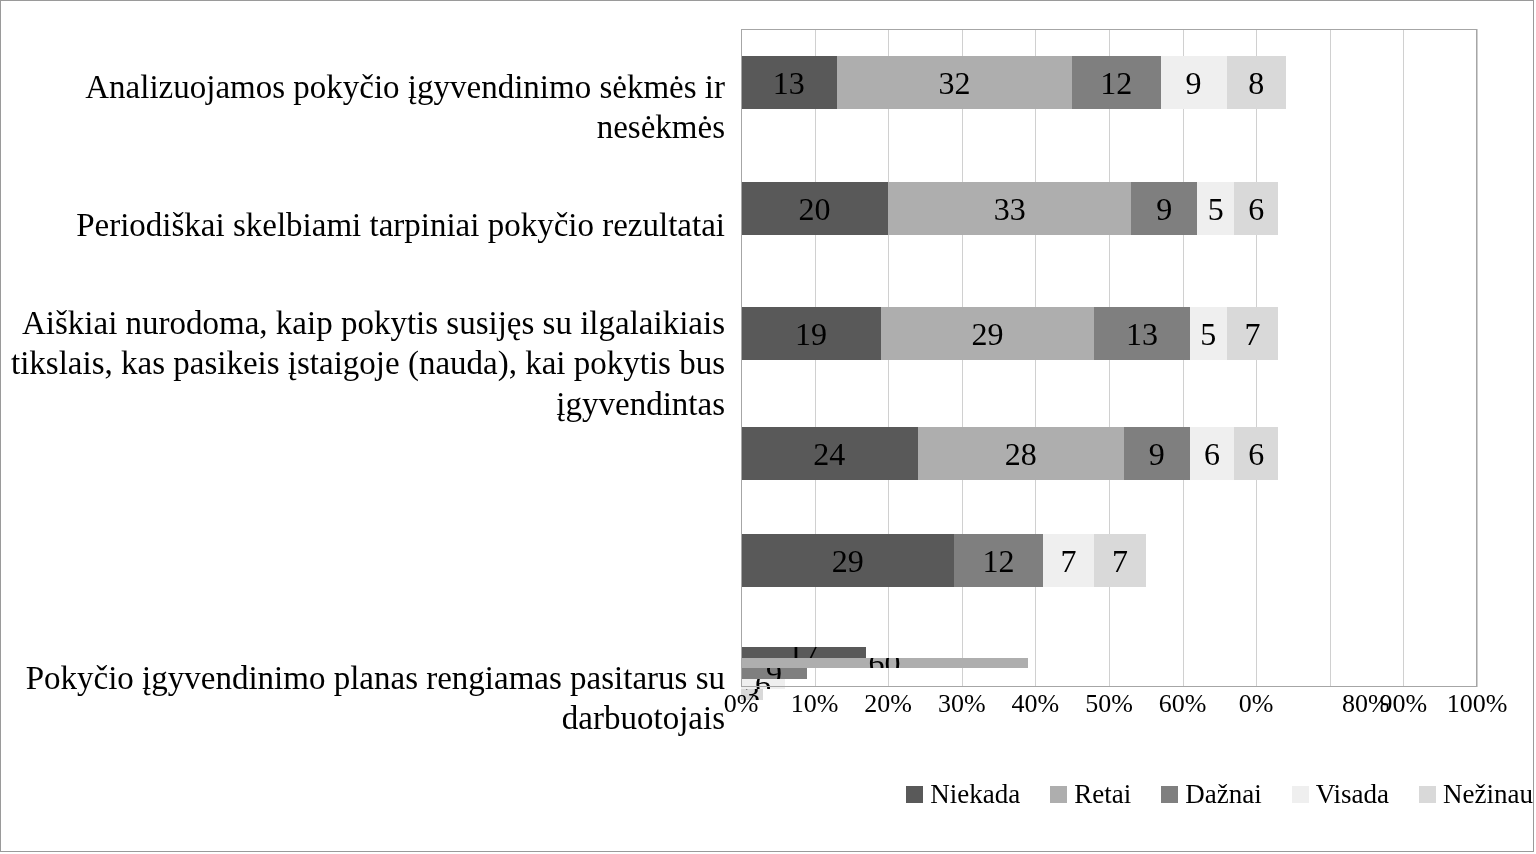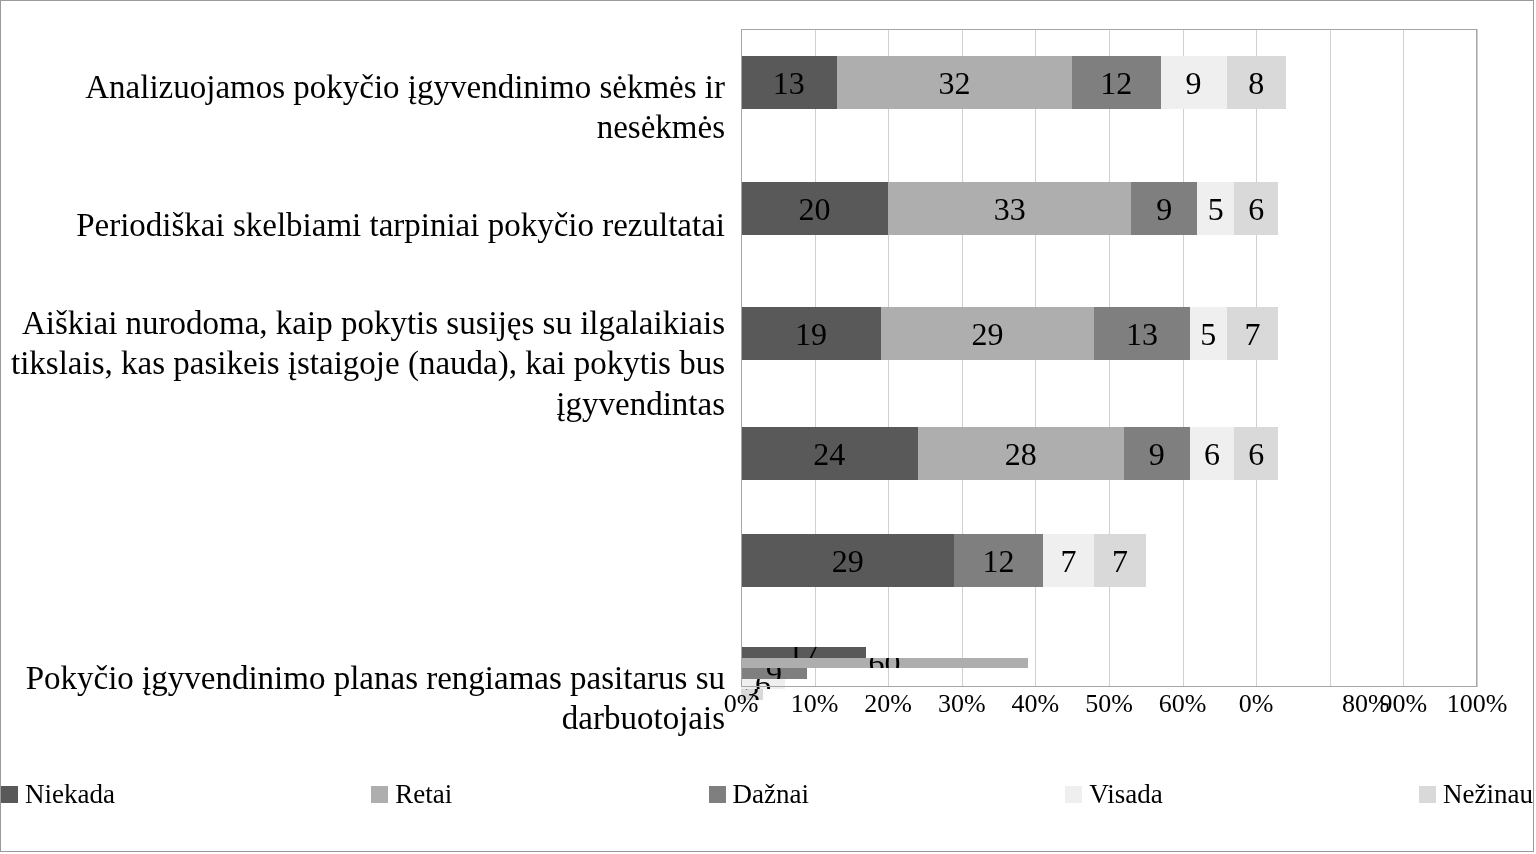--- a/index.html
+++ b/index.html
@@ -101,21 +101,21 @@
     line-height: 1;
     white-space: nowrap;
   }
   
   .legend {
     position: absolute;
     left: 0;
     right: 0;
     top: 780px;
     display: flex;
-    justify-content: space-between;
+    justify-content: flex-end;
     align-items: center;
     gap: 30px;
   }
   .legend-item {
     display: flex;
     align-items: center;
     gap: 7px;
     font-size: 27px;
     line-height: 1;
   }

